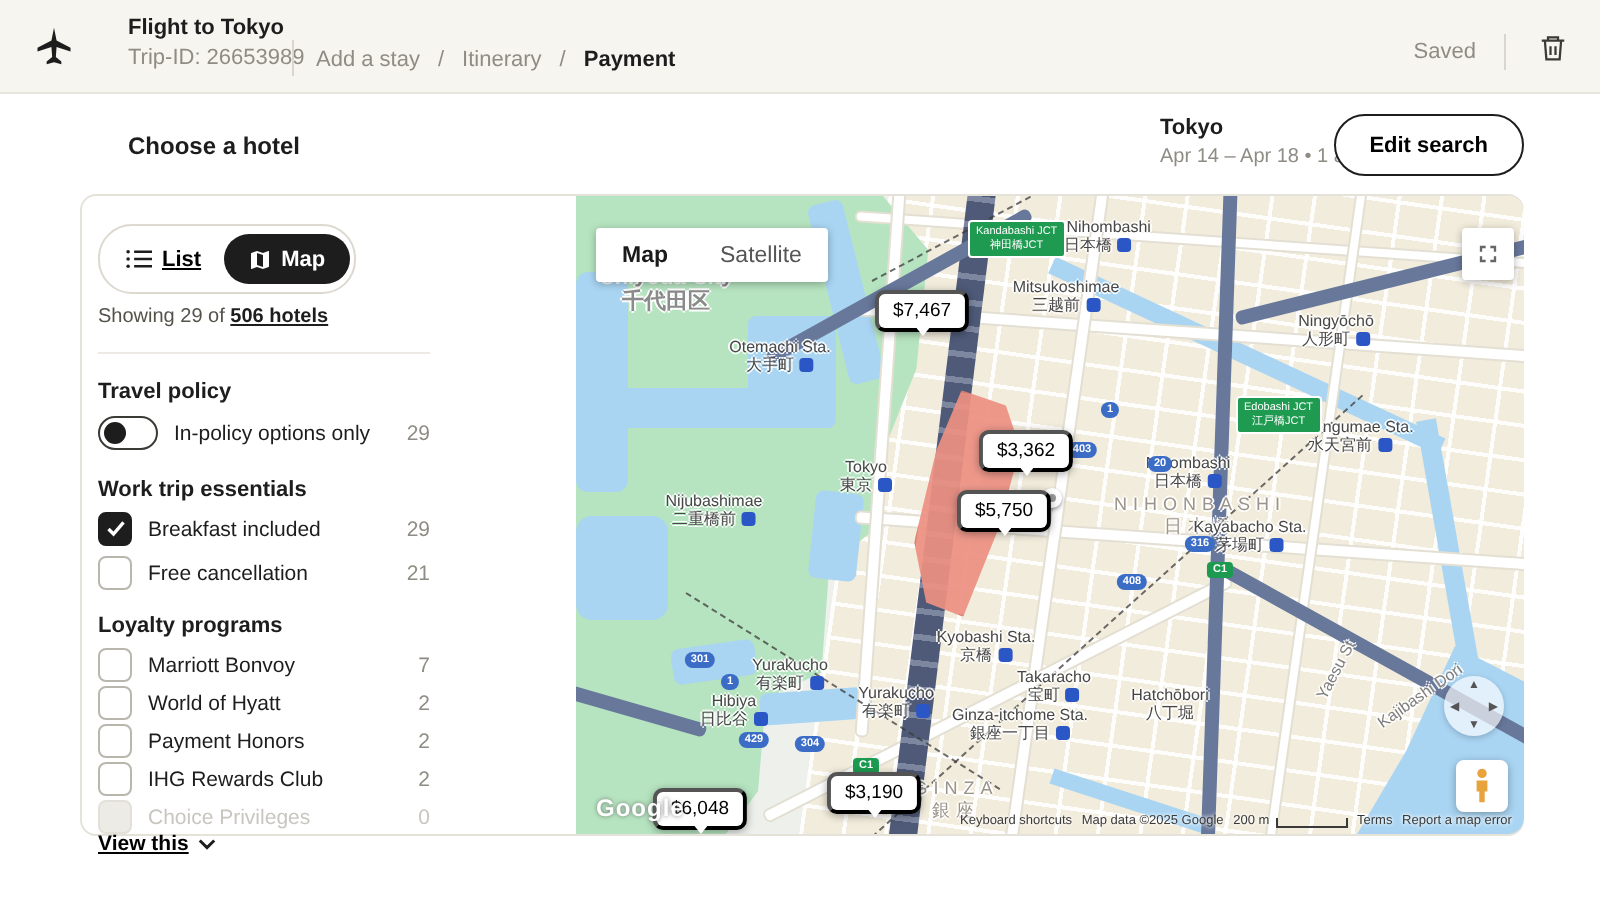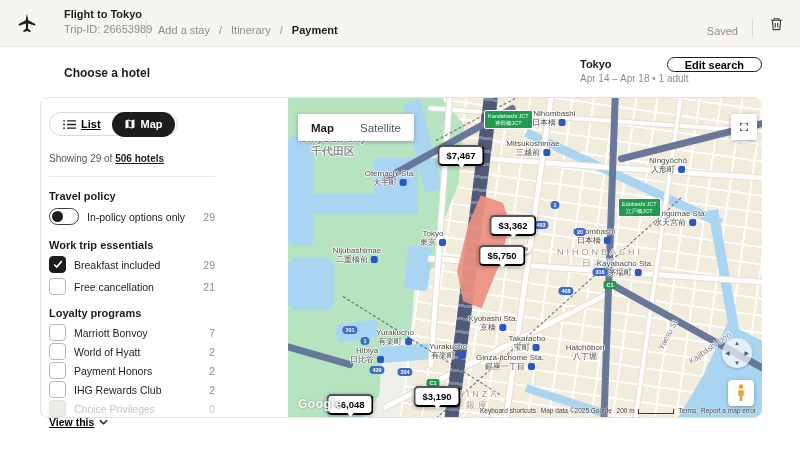--- a/index.html
+++ b/index.html
@@ -13,40 +13,40 @@
   .plane { position:absolute; left:16px; top:12px; }
   .trip-block { position:absolute; left:64px; top:8px; }
   .trip-title { font-size:11px; font-weight:bold; }
   .trip-id { font-size:11px; color:#8f8c84; margin-top:3px; }
   .vdiv { width:1px; height:18px; background:#d9d6cd; }
   .topbar .vdiv.d1 { position:absolute; left:146px; top:20px; }
   .crumbs { position:absolute; left:158px; top:24px; display:flex; gap:9px; font-size:11px; }
   .crumb { color:#8f8c84; cursor:pointer; }
   .crumb.active { color:#1d1d1d; font-weight:bold; }
   .crumb-sep { color:#8f8c84; }
-  .top-right { position:absolute; right:14px; top:14px; display:flex; align-items:flex-end; gap:14px; }
+  .top-right { position:absolute; right:14px; top:14px; display:flex; align-items:center; gap:14px; }
   .saved { font-size:11px; color:#8f8c84; }
   .trash-btn { background:none; border:none; cursor:pointer; padding:2px; }
 
   
   .page-title { position:absolute; left:64px; top:66px; font-size:12px; font-weight:bold; }
   .dest-block { position:absolute; left:580px; top:58px; }
   .dest-name { font-size:11px; font-weight:bold; }
   .dest-dates { font-size:10px; color:#8f8c84; margin-top:3px; }
-  .edit-btn { position:absolute; right:38px; top:57px; height:15px; padding:0 17px;
+  .edit-btn { position:absolute; right:38px; top:57px; height:31px; padding:0 17px;
     border:1px solid #1d1d1d; border-radius:17px; background:#fff; font-size:11px;
     font-weight:bold; font-family:inherit; cursor:pointer; }
 
   
   .card { position:absolute; left:40px; top:97px; width:722px; height:321px;
     border:1px solid #e5e2da; border-radius:8px; background:#fff; }
 
   
   .sidebar { position:absolute; left:0; top:0; width:247px; height:100%; }
-  .view-toggle { position:absolute; left:8px; top:14px; height:24px; display:flex;
+  .view-toggle { position:absolute; left:8px; top:14px; height:35px; display:flex;
     align-items:center; border:1px solid #ddd9d0; border-radius:17px; padding:2px; background:#fff; }
   .vt-list { display:flex; align-items:center; gap:5px; padding:0 11px; font-size:11px;
     font-weight:bold; text-decoration:underline; cursor:pointer; background:none; border:none; font-family:inherit; }
   .vt-map { display:flex; align-items:center; gap:5px; padding:0 12px; height:25px;
     background:#1d1d1d; color:#fff; border:none; border-radius:14px; font-size:11px;
     font-weight:bold; cursor:pointer; font-family:inherit; }
   .results { position:absolute; left:8px; top:55px; font-size:10px; color:#55524a; }
   .results a { color:#1d1d1d; font-weight:bold; text-decoration:underline; cursor:pointer; }
   .side-div { position:absolute; left:8px; top:78px; width:166px; height:1px; background:#eceae3; }
   .sec-head { position:absolute; left:8px; font-size:11px; font-weight:bold; }
@@ -100,21 +100,21 @@
     background:#2a56c6; border-radius:2px; margin-left:3px; vertical-align:middle; }
 
   .shield { position:absolute; z-index:21; transform:translate(-50%,-50%); background:#3b6dc7;
     color:#fff; font-size:5.5px; font-weight:bold; padding:1px 3px; border-radius:4px; }
   .shield.green { background:#1c9b50; border-radius:2px; }
   .jct-sign { position:absolute; z-index:21; background:#1f9b51; border:1px solid #fff;
     color:#fff; font-size:5.5px; line-height:6.5px; padding:2px 3px; border-radius:2px;
     text-align:center; white-space:pre-line; }
 
   .pin { position:absolute; z-index:30; transform:translateX(-50%); background:#fff;
-    border-radius:5px; padding:3px 7px; font-size:9.5px; font-weight:bold;
+    border-radius:5px; padding:3px 7px; font-size:9.5px; font-weight:normal;
     box-shadow:0 1px 4px rgba(0,0,0,.35); cursor:pointer; white-space:nowrap;text-align:right; }
   .pin::after { content:""; position:absolute; left:50%; bottom:-4px; transform:translateX(-50%);
     border:4px solid transparent; border-top:5px solid #fff; border-bottom:0; }
   .dot-marker { position:absolute; z-index:29; width:10px; height:10px; background:#fff;
     border-radius:50%; box-shadow:0 1px 2px rgba(0,0,0,.4); display:flex; align-items:center;
     justify-content:center; }
   .dot-marker::after { content:""; width:4px; height:4px; border-radius:50%; background:#9a9a9a; }
 
   .map-type { position:absolute; left:10px; top:16px; z-index:40; display:flex; height:27px;
     background:#fff; border-radius:2px; box-shadow:0 1px 4px rgba(0,0,0,.3);

